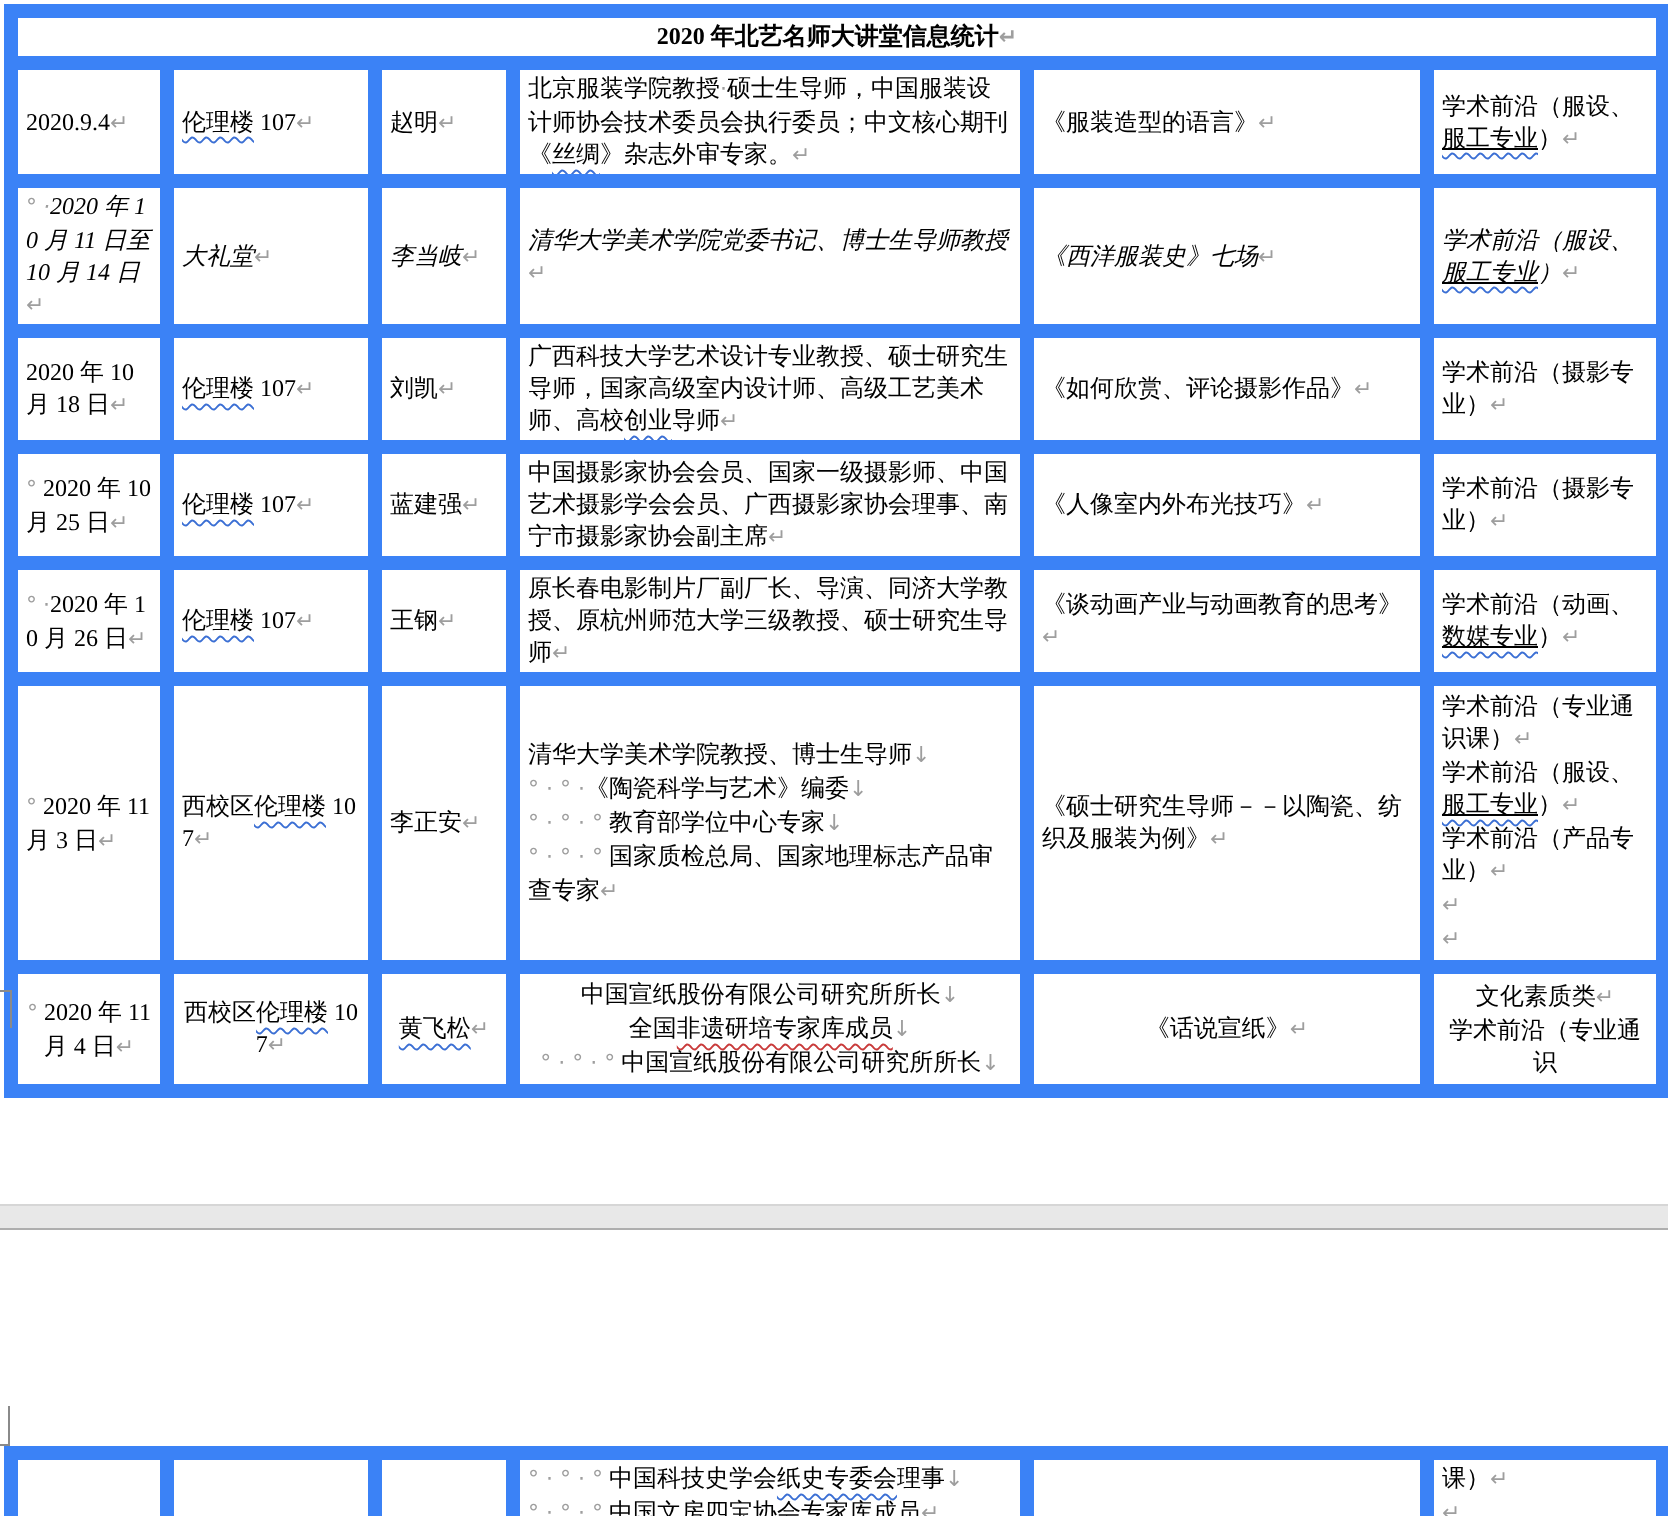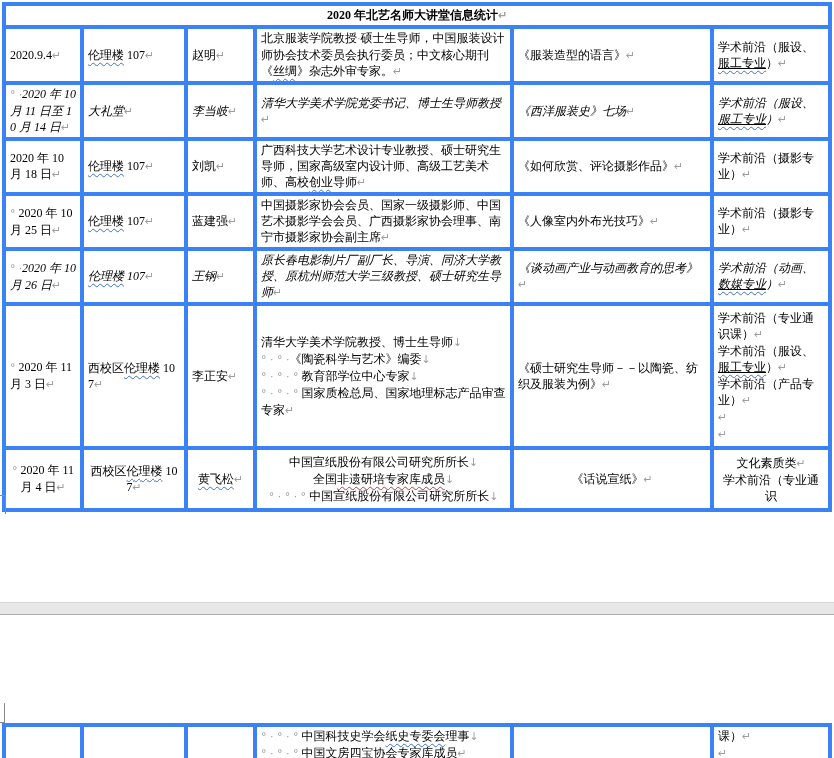--- a/index.html
+++ b/index.html
@@ -6,21 +6,21 @@
   body{
     width:834px;height:758px;background:#ffffff;position:relative;
     font-family:"Liberation Serif","DejaVu Serif",serif;
     color:#000;overflow:hidden;
   }
   .doc-table{
     border-collapse:collapse;table-layout:fixed;
     position:absolute;left:2px;top:2px;width:828px;
   }
   .doc-table td{
-    border:4px solid #3b82f6;
+    border:7px solid #3b82f6;
     padding:1px 4px;
     font-size:12px;line-height:16px;
     vertical-align:middle;
     word-break:break-all;overflow:hidden;
   }
   .title-cell{
     text-align:center;font-weight:bold;font-size:16px;line-height:20px;
     padding:0 2px;
   }
   td.hdr{font-weight:bold;text-align:center;font-size:13px;}
@@ -88,21 +88,21 @@
         <td><span>学术前沿（摄影专业）</span><span class="fm">↵</span></td>
       </tr>
       <tr style="height: 48px; margin-left: 27px;">
         <td><span class="fm">°</span><span> 2020 年 10 月 25 日</span><span class="fm">↵</span></td>
         <td><span class="wavy">伦理楼</span><span> 107</span><span class="fm">↵</span></td>
         <td><span>蓝建强</span><span class="fm">↵</span></td>
         <td><span>中国摄影家协会会员、国家一级摄影师、中国艺术摄影学会会员、广西摄影家协会理事、南宁市摄影家协会副主席</span><span class="fm">↵</span></td>
         <td><span>《人像室内外布光技巧》</span><span class="fm">↵</span></td>
         <td><span>学术前沿（摄影专业）</span><span class="fm">↵</span></td>
       </tr>
-      <tr style="height: 48px; font-style: italic;">
+      <tr style="height: 48px;">
         <td><span class="fm">°</span><span> </span><span class="fm">·</span><span>2020 年 10 月 26 日</span><span class="fm">↵</span></td>
         <td><span class="wavy">伦理楼</span><span> 107</span><span class="fm">↵</span></td>
         <td><span>王钢</span><span class="fm">↵</span></td>
         <td><span>原长春电影制片厂副厂长、导演、同济大学教授、原杭州师范大学三级教授、硕士研究生导师</span><span class="fm">↵</span></td>
         <td><span>《谈动画产业与动画教育的思考》</span><span class="fm">↵</span></td>
         <td><span>学术前沿（动画、</span><span class="wavy"><span class="ul">数媒专业</span></span><span>）</span><span class="fm">↵</span></td>
       </tr>
       <tr style="height: 144px;">
         <td><span class="fm">°</span><span> 2020 年 11 月 3 日</span><span class="fm">↵</span></td>
         <td><span>西校区</span><span class="wavy">伦理楼</span><span> 107</span><span class="fm">↵</span></td>

